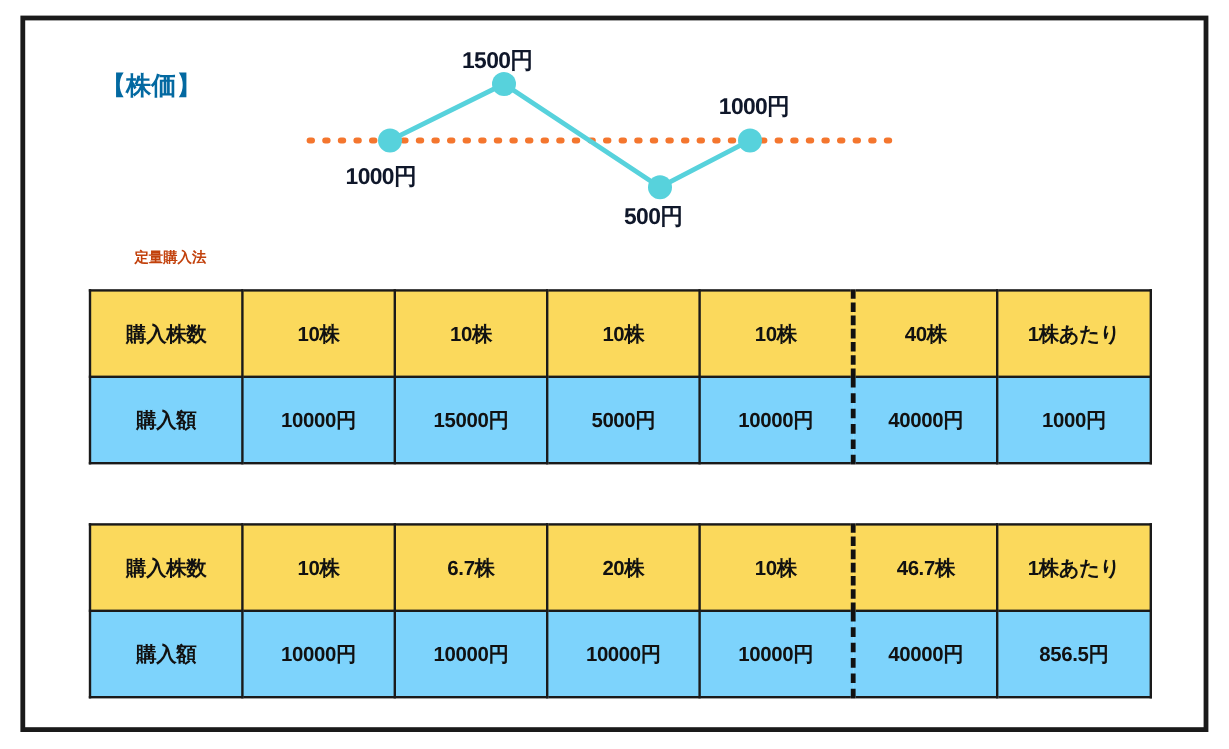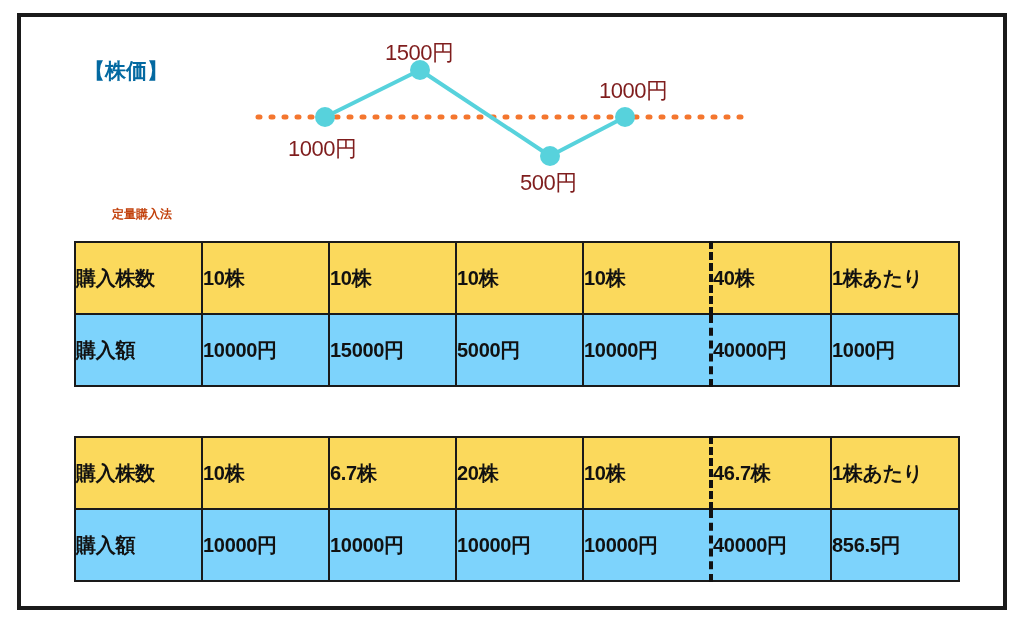--- a/index.html
+++ b/index.html
@@ -52,23 +52,23 @@
     letter-spacing: 0px;
     white-space: nowrap;
   }
   .chart-svg {
     position: absolute;
     left: 0;
     top: 0;
   }
   .pt-label {
     position: absolute;
-    font-size: 22px;
-    font-weight: 400;
-    color: #7f1d1d;
+    font-size: 19px;
+    font-weight: 700;
+    color: #0f172a;
     white-space: nowrap;
     letter-spacing: -0.5px;
   }
   .pt-label.p0 { left: 288px; top: 134px; }
   .pt-label.p1 { left: 385px; top: 38px; }
   .pt-label.p2 { left: 520px; top: 168px; text-align: center; }
   .pt-label.p3 { left: 599px; top: 76px; }
 
   
   .section-title {
@@ -91,22 +91,23 @@
     border-collapse: collapse;
     table-layout: fixed;
     background: #ffffff;
   }
   .dca-table.tbl1 { top: 241px; }
   .dca-table.tbl2 { top: 436px; }
 
   .dca-table td {
     border: 2px solid #1a1a1a;
     height: 70px;
+    text-align: center;
     vertical-align: middle;
-    font-size: 20px;
+    font-size: 17px;
     font-weight: 700;
     color: #111111;
     padding: 0;
     letter-spacing: -0.3px;
   }
   .dca-table tr.head-row td {
     background: #FBD95C;
   }
   .dca-table tr.body-row td {
     background: #7dd3fc;

